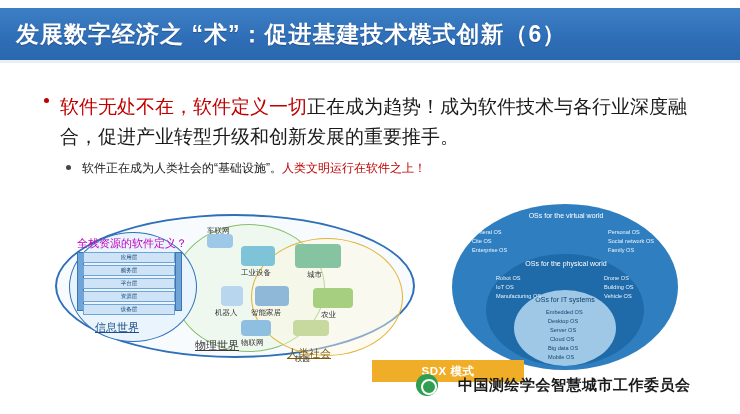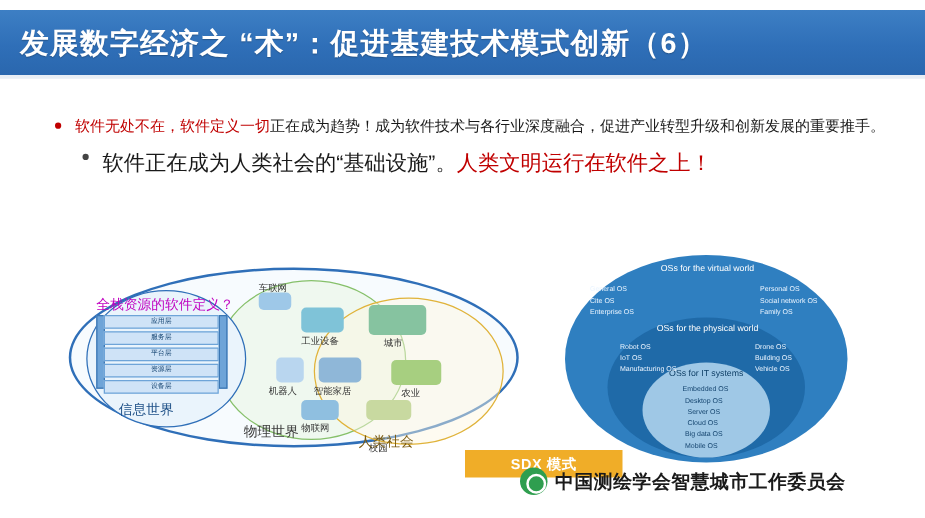--- a/index.html
+++ b/index.html
@@ -11,35 +11,35 @@
     background:linear-gradient(180deg,#3d7fc4 0%,#2f6fb8 55%,#2a67ae 100%);
     display:flex;align-items:center;}
   .title-text{color:#ffffff;font-size:23px;font-weight:bold;letter-spacing:1px;
     padding-left:16px;white-space:nowrap;text-shadow:0 1px 1px rgba(0,0,0,.25);}
   .title-underline{position:absolute;left:0;top:60px;width:740px;height:3px;background:#e8eef5;}
 
   
   .body-wrap{position:absolute;left:38px;top:84px;width:672px;}
   .p1{font-size:14.5px;color:#1a1a1a;line-height:1.62;text-align:justify;}
   .red{color:#c00000;}
-  .b1{margin-top:8px;padding-left:22px;font-size:12px;color:#1a1a1a;line-height:1.6;position:relative;}
+  .b1{margin-top:8px;padding-left:22px;font-size:19px;color:#1a1a1a;line-height:1.6;position:relative;}
   .b1 .dot{position:absolute;left:6px;top:6px;width:5px;height:5px;border-radius:50%;background:#c00000;}
-  .b2{margin-top:6px;padding-left:44px;font-size:17px;color:#1a1a1a;line-height:1.6;position:relative;}
+  .b2{margin-top:6px;padding-left:44px;font-size:12px;color:#1a1a1a;line-height:1.6;position:relative;}
   .b2 .dot2{position:absolute;left:28px;top:6px;width:5px;height:5px;border-radius:50%;background:#444;}
 
   
   .figure{position:absolute;left:0;top:200px;width:740px;height:196px;}
 
   
   .left-fig{position:absolute;left:55px;top:12px;width:360px;height:150px;}
   .ell-outer{position:absolute;left:0;top:2px;width:356px;height:140px;border:2px solid #2f6fb8;border-radius:50%;background:#f7fbfe;}
   .ell-info{position:absolute;left:14px;top:20px;width:126px;height:108px;border:1.6px solid #2f6fb8;border-radius:50%;background:#eaf4fc;}
   .ell-phys{position:absolute;left:118px;top:12px;width:150px;height:126px;border:1.6px solid #86c06a;border-radius:50%;background:rgba(234,246,226,.55);}
   .ell-soc{position:absolute;left:196px;top:26px;width:150px;height:116px;border:1.6px solid #e0b33a;border-radius:50%;background:rgba(253,246,224,.45);}
-  .lbl{position:absolute;font-size:10.5px;color:#1d4f86;white-space:nowrap;}
+  .lbl{position:absolute;font-size:10.5px;color:#1d4f86;white-space:nowrap;text-decoration:underline;}
   .lbl-info{left:40px;top:108px;font-size:11px;color:#1d4f86;}
   .lbl-phys{left:140px;top:126px;font-size:11px;color:#3a3a3a;}
   .lbl-soc{left:232px;top:134px;font-size:11px;color:#7a5a10;text-align:right;}
   .magenta{position:absolute;left:22px;top:24px;font-size:11px;color:#c000c0;white-space:nowrap;}
   .stackbox{position:absolute;left:28px;top:40px;width:92px;}
   .stackrow{height:9px;margin-bottom:2px;background:#cfe3f7;border:1px solid #6ea4d8;font-size:5.5px;color:#10406e;text-align:center;line-height:9px;}
   .sidebar-l{position:absolute;left:22px;top:40px;width:5px;height:57px;background:#6ea4d8;border:1px solid #3b76b3;}
   .sidebar-r{position:absolute;left:120px;top:40px;width:5px;height:57px;background:#6ea4d8;border:1px solid #3b76b3;}
   .minitag{position:absolute;font-size:7.5px;color:#333;white-space:nowrap;}
   .cityblob{position:absolute;border-radius:4px;}
@@ -47,24 +47,24 @@
   
   .right-fig{position:absolute;left:452px;top:4px;width:226px;height:168px;}
   .circ-out{position:absolute;left:0;top:0;width:226px;height:166px;border-radius:50%;background:#2f7fc0;}
   .circ-mid{position:absolute;left:34px;top:50px;width:158px;height:112px;border-radius:50%;background:#1f6aa8;}
   .circ-in{position:absolute;left:62px;top:86px;width:102px;height:76px;border-radius:50%;background:#9fc8e6;}
   .rlbl{position:absolute;color:#ffffff;font-size:7px;white-space:nowrap;text-align:center;}
   .rchip{position:absolute;color:#eaf4ff;font-size:5.6px;line-height:1.45;white-space:nowrap;}
   .rchip-dark{position:absolute;color:#15456f;font-size:5.6px;line-height:1.45;white-space:nowrap;}
 
   
-  .sdx{position:absolute;left:372px;top:160px;width:126px;height:22px;background:#f0ad28;display:flex;align-items:center;justify-content:center;color:#ffffff;font-size:11.5px;font-weight:bold;letter-spacing:.5px;}
+  .sdx{position:absolute;left:372px;top:160px;width:152px;height:22px;background:#f0ad28;display:flex;align-items:center;justify-content:center;color:#ffffff;font-size:11.5px;font-weight:bold;letter-spacing:.5px;}
 
   
-  .org{position:absolute;left:416px;top:374px;display:flex;align-items:center;gap:6px;}
+  .org{position:absolute;left:416px;top:374px;display:flex;align-items:center;gap:20px;}
   .org-logo{width:22px;height:22px;border-radius:50%;background:#2f9e4f;position:relative;}
   .org-logo:after{content:"";position:absolute;left:5px;top:5px;width:12px;height:12px;border-radius:50%;border:2px solid #ffffff;}
   .org-text{font-size:15px;color:#1a1a1a;font-weight:bold;letter-spacing:.5px;}
 
   .pagenum{position:absolute;right:8px;bottom:2px;font-size:8px;color:#888;}
 
   .footer-strip{position:absolute;left:0;bottom:0;width:740px;height:10px;background:#ffffff;}
 </style>
 </head>
 <body>

